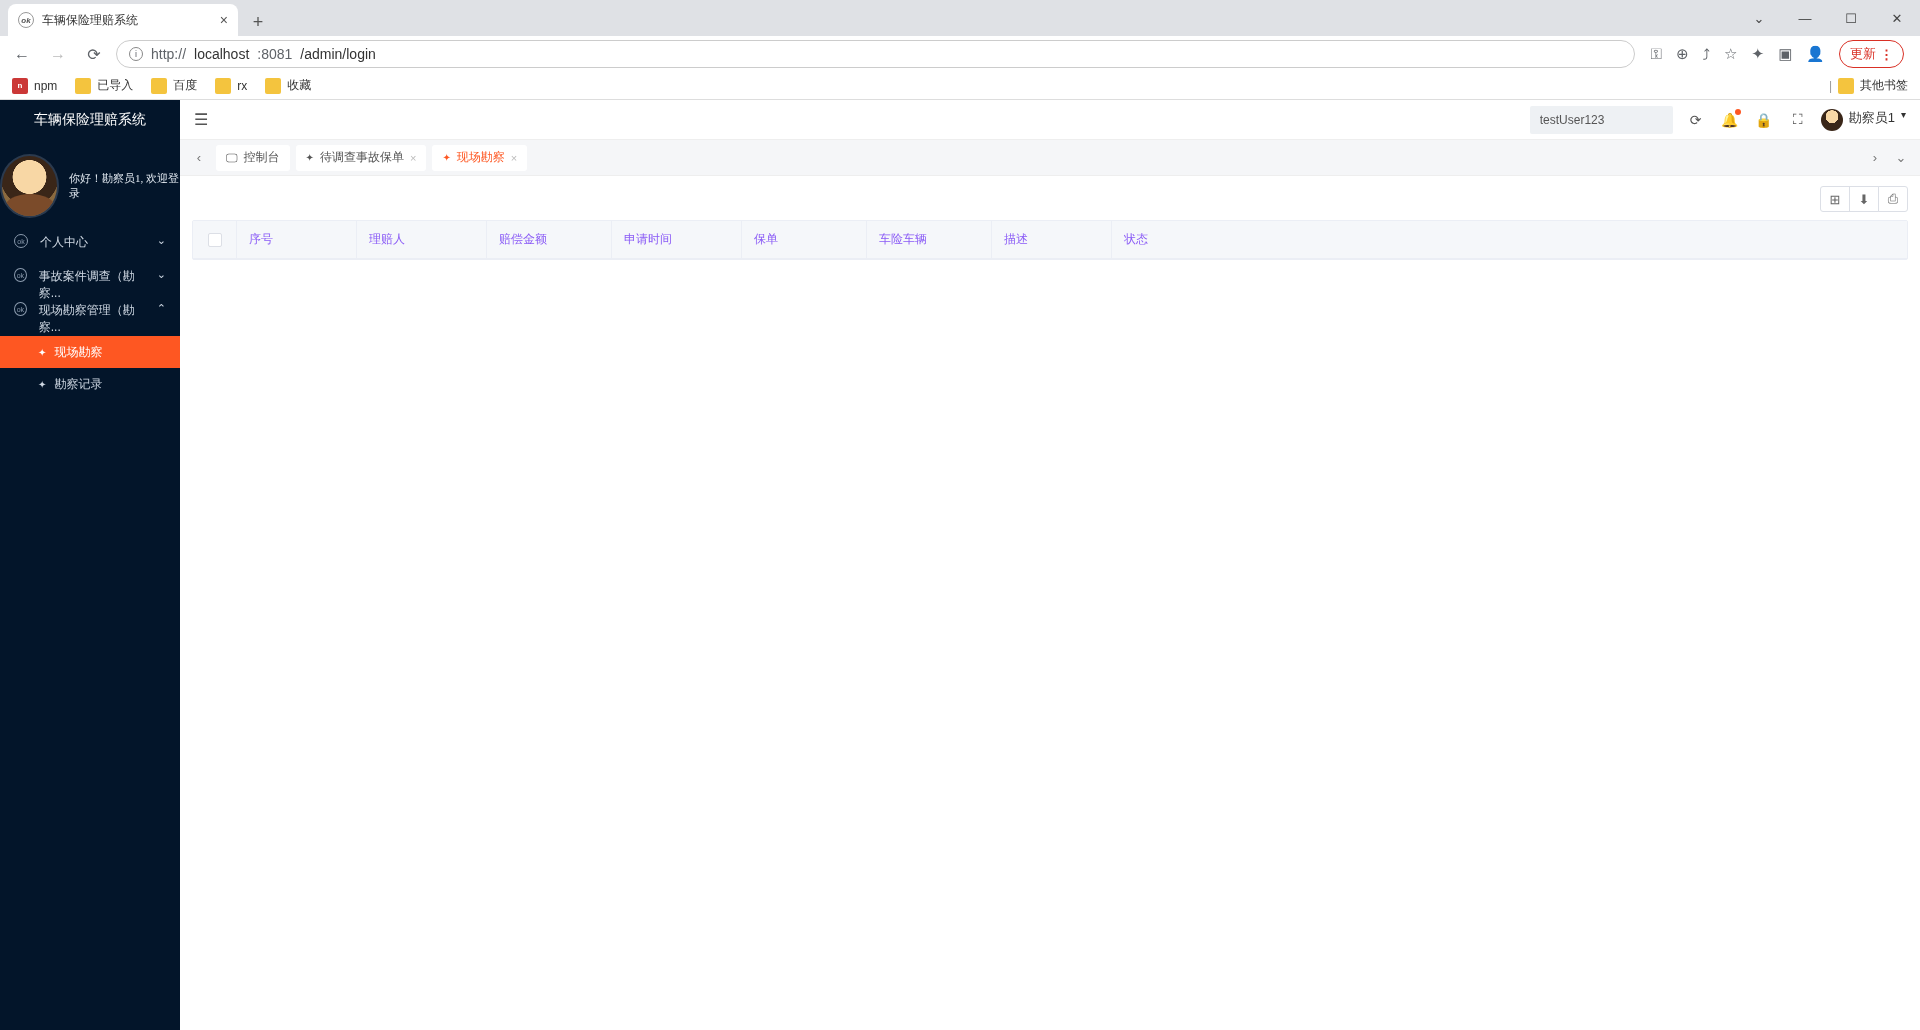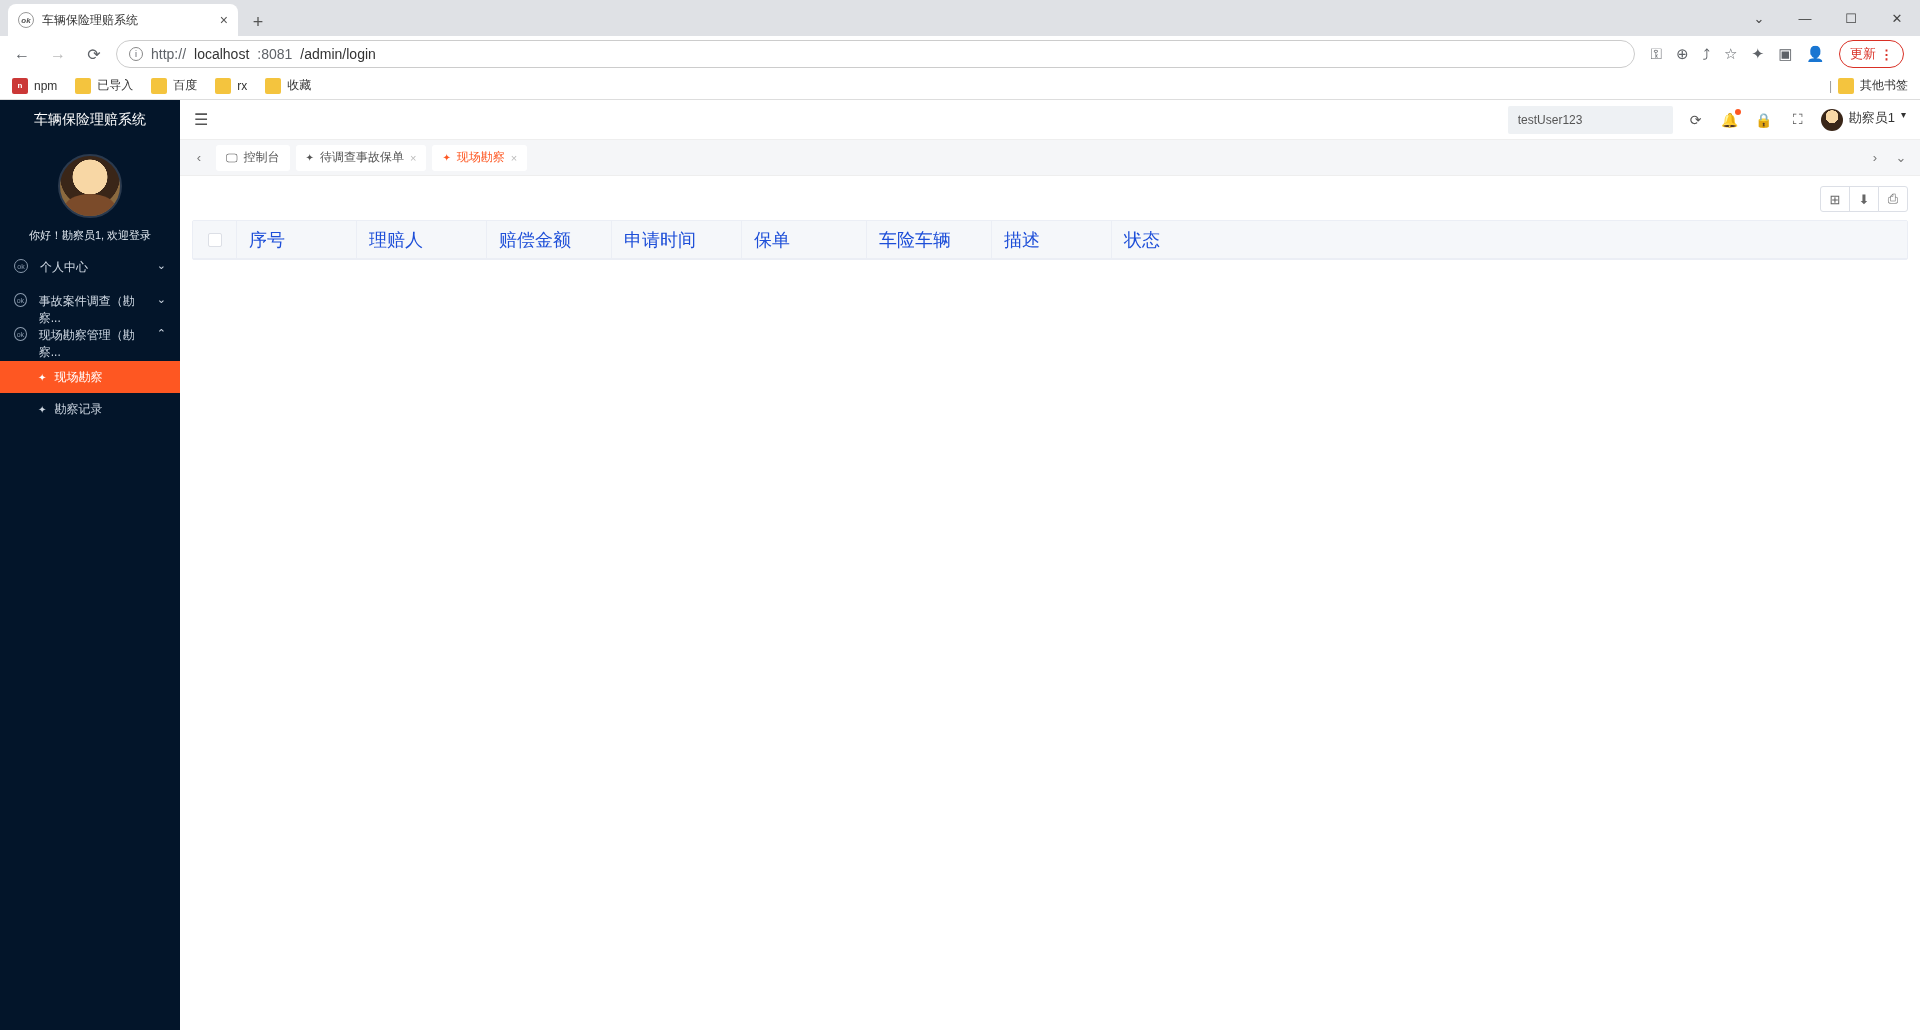--- a/index.html
+++ b/index.html
@@ -24,55 +24,55 @@
 .bookmarks-bar { height: 28px; background: #fff; display: flex; align-items: center; padding: 0 12px; gap: 18px; font-size: 12px; border-bottom: 1px solid #ddd; }
 .bookmark { display: flex; align-items: center; gap: 6px; color: #333; }
 .bookmark .bm-icon { width: 16px; height: 16px; background: #f4c43e; border-radius: 2px; }
 .bookmark .bm-icon.npm { background: #cb3837; display: flex; align-items: center; justify-content: center; color: #fff; font-size: 8px; font-weight: bold; }
 .other-bookmarks { margin-left: auto; display: flex; align-items: center; gap: 6px; color: #333; }
 
 
 .app { display: flex; height: calc(100vh - 100px); }
 .sidebar { width: 180px; background: #03152a; color: #cfd8e3; display: flex; flex-direction: column; font-size: 13px; }
 .sidebar-title { height: 40px; display: flex; align-items: center; justify-content: center; color: #fff; font-size: 14px; font-weight: 500; }
-.profile { display: flex; flex-direction: column; align-items: center; padding: 14px 0 16px; gap: 10px; }
+.profile { display: flex; flex-direction: row; align-items: center; padding: 14px 0 16px; gap: 10px; font-family: Liberation Serif, serif; }
 .avatar-big { width: 64px; height: 64px; border-radius: 50%; border: 2px solid #2b3a4e; background: radial-gradient(circle at 50% 35%, #f8d7a5 0%, #f8d7a5 35%, #3a2618 36%, #3a2618 60%, #8b6a3f 61%, #8b6a3f 100%); position: relative; overflow: hidden; }
 .avatar-big::after { content: ''; position: absolute; bottom: -4px; left: 50%; transform: translateX(-50%); width: 50px; height: 26px; background: #7b4b2a; border-radius: 50% 50% 0 0; }
 .welcome { font-size: 11px; color: #dfe6ee; }
 .menu-item { height: 34px; display: flex; align-items: flex-start; padding: 0 14px; gap: 12px; cursor: pointer; color: #cfd8e3; position: relative; font-size: 12px; }
 .menu-item .mi-icon { width: 14px; height: 14px; border: 1px solid #8a9aad; border-radius: 50%; font-size: 7px; display: flex; align-items: center; justify-content: center; color: #8a9aad; }
 .menu-item .arrow { margin-left: auto; font-size: 11px; }
 .submenu-item { height: 32px; display: flex; align-items: center; padding-left: 38px; gap: 8px; font-size: 12px; cursor: pointer; }
 .submenu-item.active { background: #fe5722; color: #fff; }
 .submenu-item .dot { font-size: 10px; }
 
 .main { flex: 1; display: flex; flex-direction: column; background: #fff; min-width: 0; }
 .topbar { height: 40px; display: flex; align-items: center; padding: 0 14px; gap: 12px; border-bottom: 1px solid #eee; }
 .collapse-icon { font-size: 16px; color: #555; }
-.search-box { margin-left: auto; height: 28px; width: 165px; background: #eef1f4; border: none; padding: 0 10px; font-size: 12px; color: #555; border-radius: 2px; }
+.search-box { margin-left: auto; height: 28px; width: 143px; background: #eef1f4; border: none; padding: 0 10px; font-size: 12px; color: #555; border-radius: 2px; }
 .top-icon { width: 22px; height: 22px; display: flex; align-items: center; justify-content: center; color: #555; font-size: 14px; position: relative; }
 .top-icon.badge::after { content: ''; position: absolute; top: 0; right: 0; width: 6px; height: 6px; background: #fe5722; border-radius: 50%; }
 .user-block { display: flex; align-items: flex-start; gap: 6px; font-size: 13px; }
 .avatar-sm { width: 22px; height: 22px; border-radius: 50%; background: radial-gradient(circle at 50% 35%, #f8d7a5 0%, #f8d7a5 35%, #3a2618 36%, #3a2618 100%); }
 
 .tabs-row { height: 36px; display: flex; align-items: center; padding: 0 8px; gap: 6px; background: #f5f6f8; border-bottom: 1px solid #eee; }
 .tab-nav { width: 22px; height: 22px; display: flex; align-items: center; justify-content: center; color: #777; font-size: 13px; }
 .page-tab { height: 26px; background: #fff; border-radius: 3px; display: flex; align-items: center; padding: 0 10px; gap: 6px; font-size: 12px; color: #555; }
 .page-tab.active { color: #fe5722; }
 .page-tab .closex { color: #bbb; font-size: 11px; }
 .tabs-right { margin-left: auto; display: flex; gap: 4px; }
 
 .content { flex: 1; padding: 10px 12px; position: relative; overflow: auto; }
 .toolbar { display: flex; justify-content: flex-end; gap: 0; margin-bottom: 8px; }
 .tool-btn { width: 30px; height: 26px; border: 1px solid #dcdfe6; background: #fff; display: flex; align-items: center; justify-content: center; color: #666; font-size: 13px; margin-left: -1px; }
 .tool-btn:first-child { border-radius: 3px 0 0 3px; margin-left: 0; }
 .tool-btn:last-child { border-radius: 0 3px 3px 0; }
 
 .data-table { width: 100%; border: 1px solid #ebeef5; border-radius: 2px; }
-.thead { display: flex; background: #f5f7fa; height: 38px; align-items: center; font-size: 18px; color: #1d4ed8; border-bottom: 1px solid #ebeef5; }
+.thead { display: flex; background: #f5f7fa; height: 38px; align-items: center; font-size: 12px; color: #8b5cf6; border-bottom: 1px solid #ebeef5; }
 .th { padding: 0 12px; border-right: 1px solid #ebeef5; height: 100%; display: flex; align-items: center; }
 .th:last-child { border-right: none; }
 .th.chk { width: 44px; justify-content: center; }
 .checkbox { width: 14px; height: 14px; border: 1px solid #dcdfe6; border-radius: 2px; background: #fff; }
 .empty { height: 44px; display: flex; align-items: center; justify-content: center; color: #909399; font-size: 13px; }
 
 .watermark { position: absolute; top: 200px; left: 50%; transform: translateX(-50%); font-size: 30px; color: #d62424; font-family: "SimSun", serif; letter-spacing: 2px; pointer-events: none; white-space: nowrap; }
 
 .col-seq{width:120px}.col-person{width:130px}.col-amount{width:125px}.col-time{width:130px}.col-policy{width:125px}.col-vehicle{width:125px}.col-desc{width:120px}.col-status{width:100px}.col-op{flex:1}
 </style>

